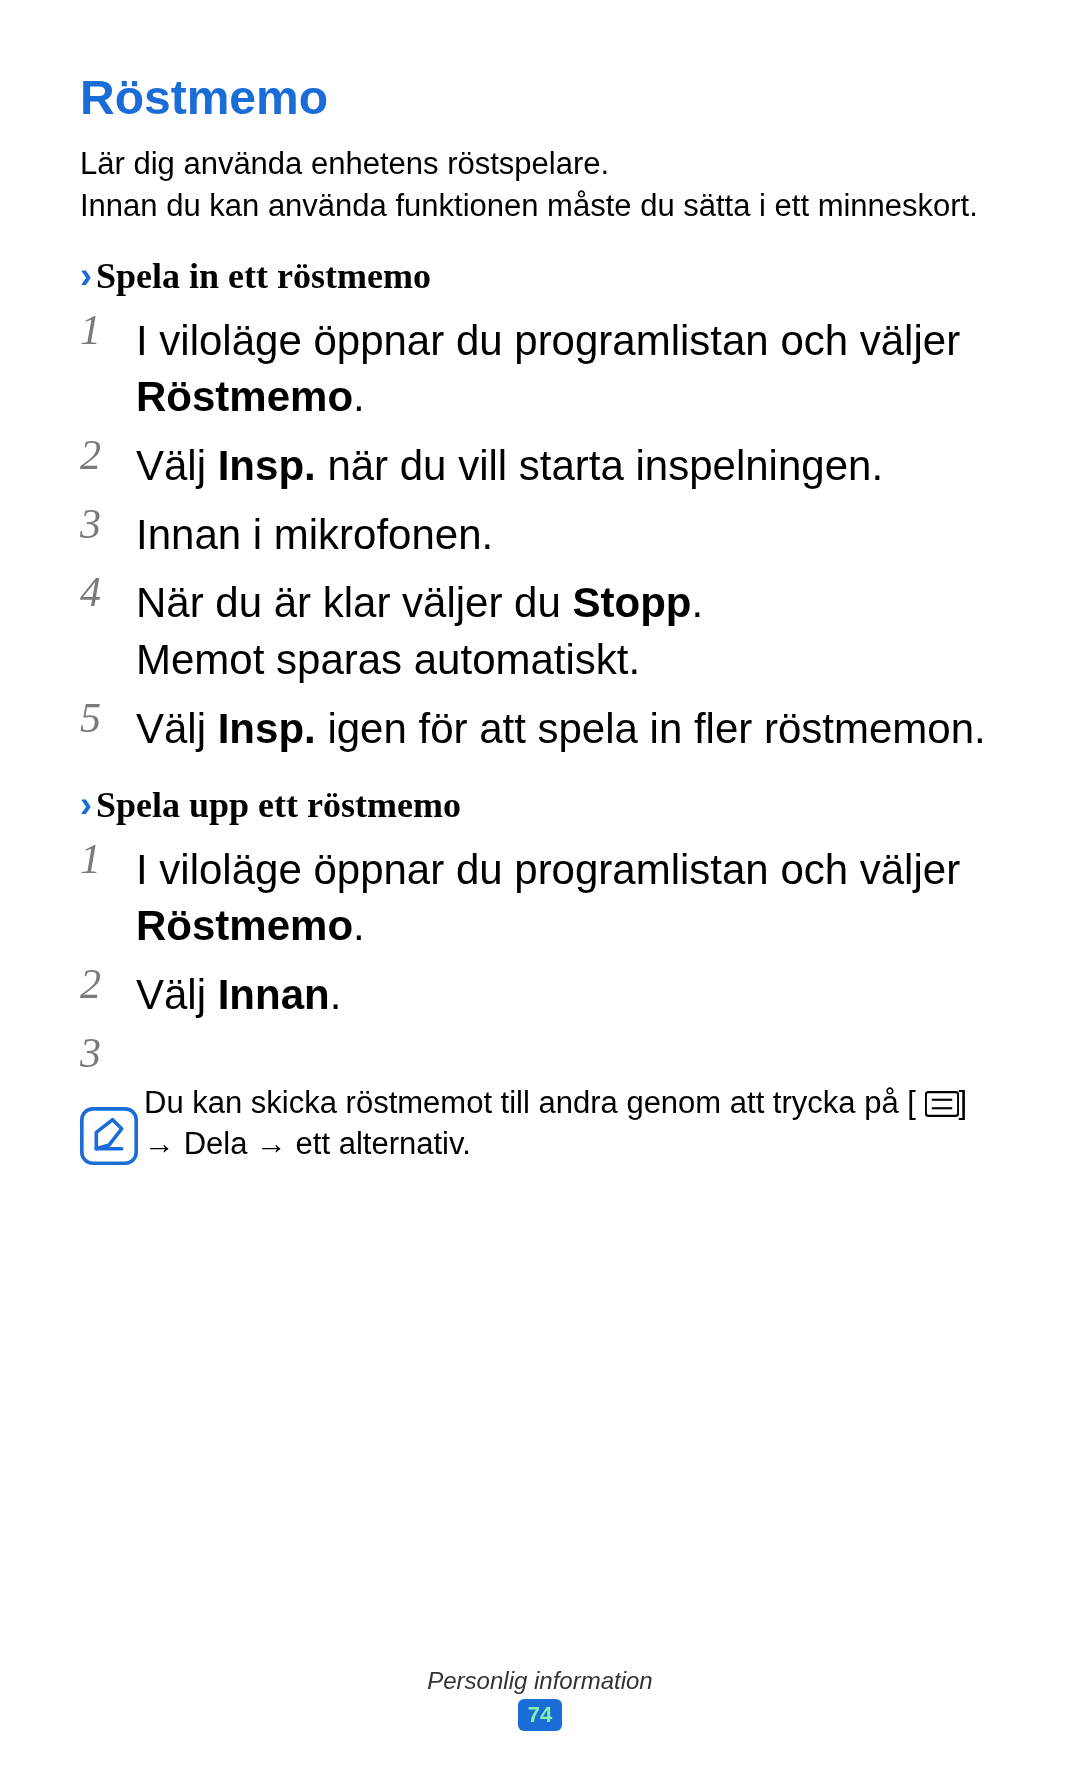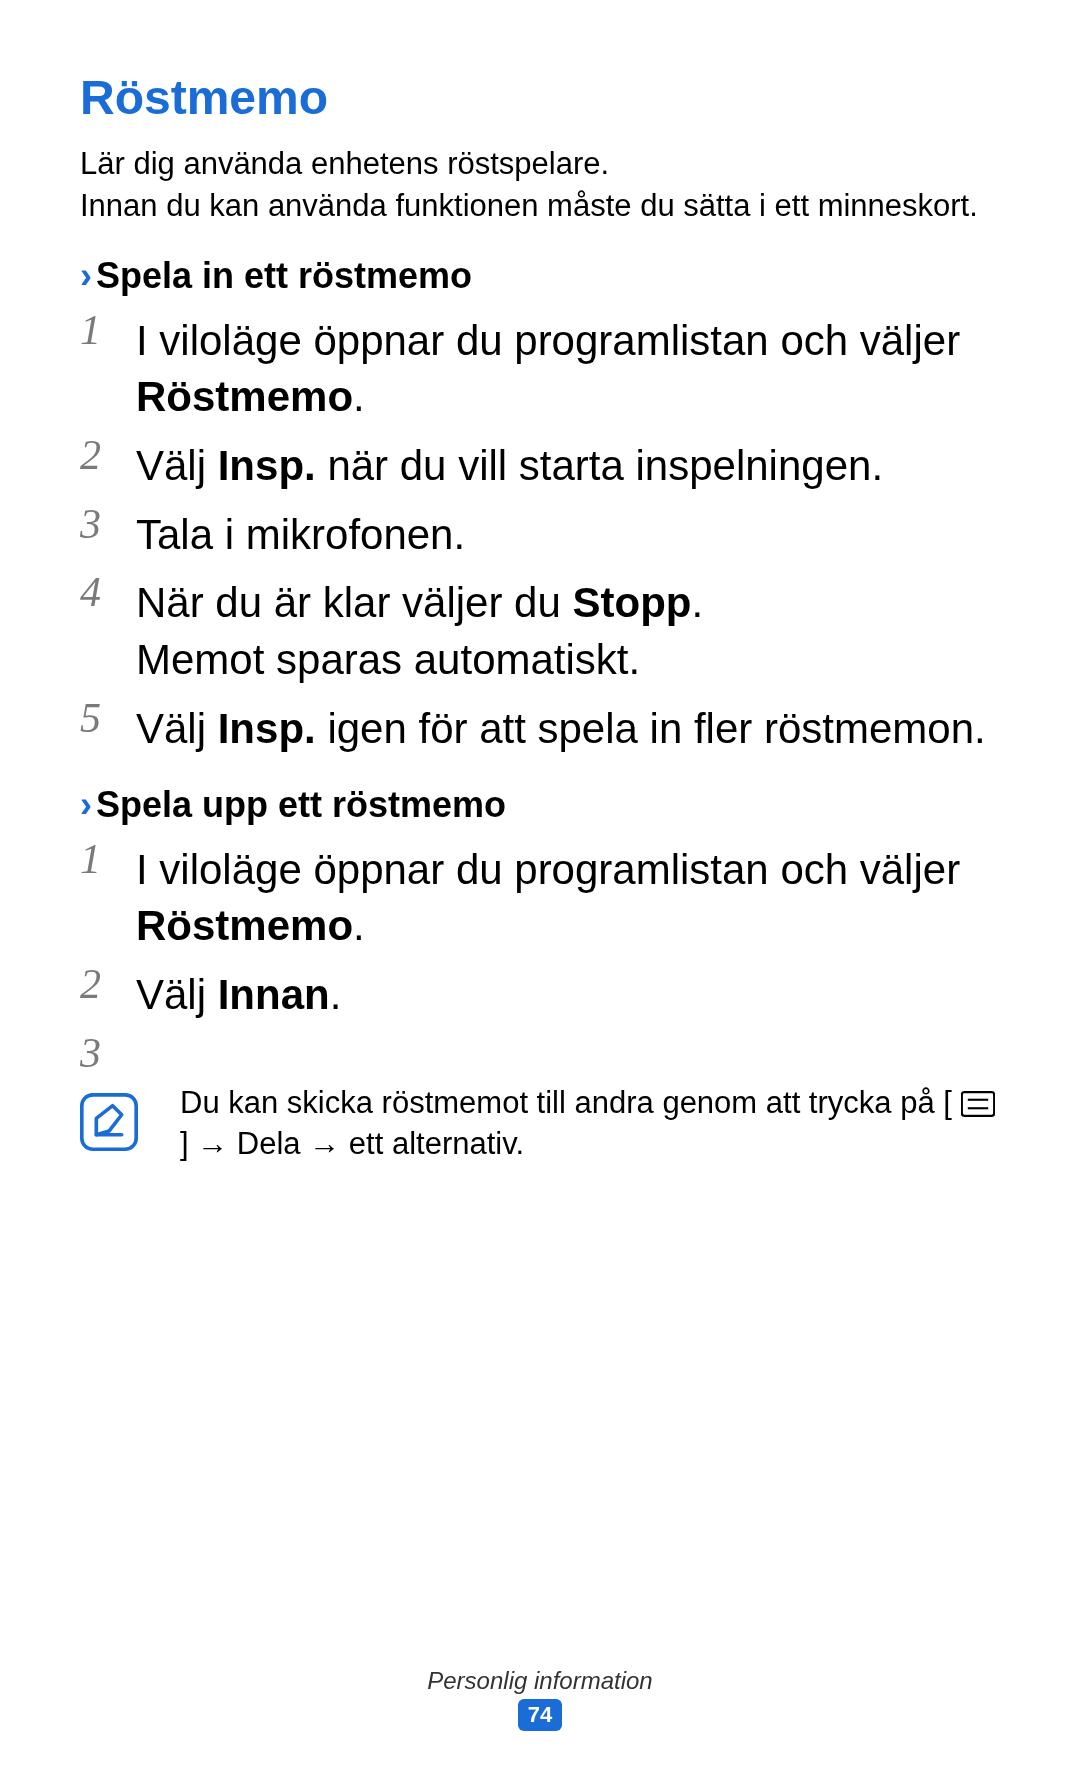--- a/index.html
+++ b/index.html
@@ -37,20 +37,21 @@
   }
   .chevron {
     color: #1a6dd6;
     font-size: 36px;
     font-weight: 700;
     margin-right: 4px;
   }
   .section-title {
     font-size: 36px;
     font-weight: 700;
+    font-family: Liberation Serif, serif;
   }
   .steps {
     list-style: none;
   }
   .step {
     display: flex;
     align-items: flex-start;
     margin: 6px 0 6px 0;
   }
   .step-num {
@@ -67,23 +68,22 @@
   .step-body {
     font-size: 42px;
     line-height: 1.35;
     padding-top: 6px;
   }
   .step-body .bold {
     font-weight: 700;
   }
   .note {
     display: flex;
-    align-items: center;
+    align-items: flex-end;
     margin-top: 0;
-    gap: 36px;
   }
   .note-icon {
     width: 58px;
     height: 58px;
     flex-shrink: 0;
     margin-right: 6px;
   }
   .note-body {
     font-size: 31px;
     line-height: 1.35;
@@ -101,21 +101,21 @@
     text-align: center;
     font-style: italic;
     font-size: 24px;
     color: #333;
   }
   .page-number-badge {
     margin: 4px auto 0 auto;
     width: 44px;
     height: 32px;
     background: #1a6dd6;
-    color: #ffffff;
+    color: #86efac;
     border-radius: 6px;
     font-size: 22px;
     font-style: normal;
     display: flex;
     align-items: center;
     justify-content: center;
     font-weight: 600;
   }
 </style>
 </head>
@@ -136,21 +136,21 @@
           <li class="step">
             <div class="step-num">1</div>
             <div class="step-body">I viloläge öppnar du programlistan och väljer <span class="bold">Röstmemo</span>.</div>
           </li>
           <li class="step">
             <div class="step-num">2</div>
             <div class="step-body">Välj <span class="bold">Insp.</span> när du vill starta inspelningen.</div>
           </li>
           <li class="step">
             <div class="step-num">3</div>
-            <div class="step-body">Tala i mikrofonen.</div>
+            <div class="step-body">Innan i mikrofonen.</div>
           </li>
           <li class="step">
             <div class="step-num">4</div>
             <div class="step-body">När du är klar väljer du <span class="bold">Stopp</span>.<br>Memot sparas automatiskt.</div>
           </li>
           <li class="step">
             <div class="step-num">5</div>
             <div class="step-body">Välj <span class="bold">Insp.</span> igen för att spela in fler röstmemon.</div>
           </li>
         </ol>

